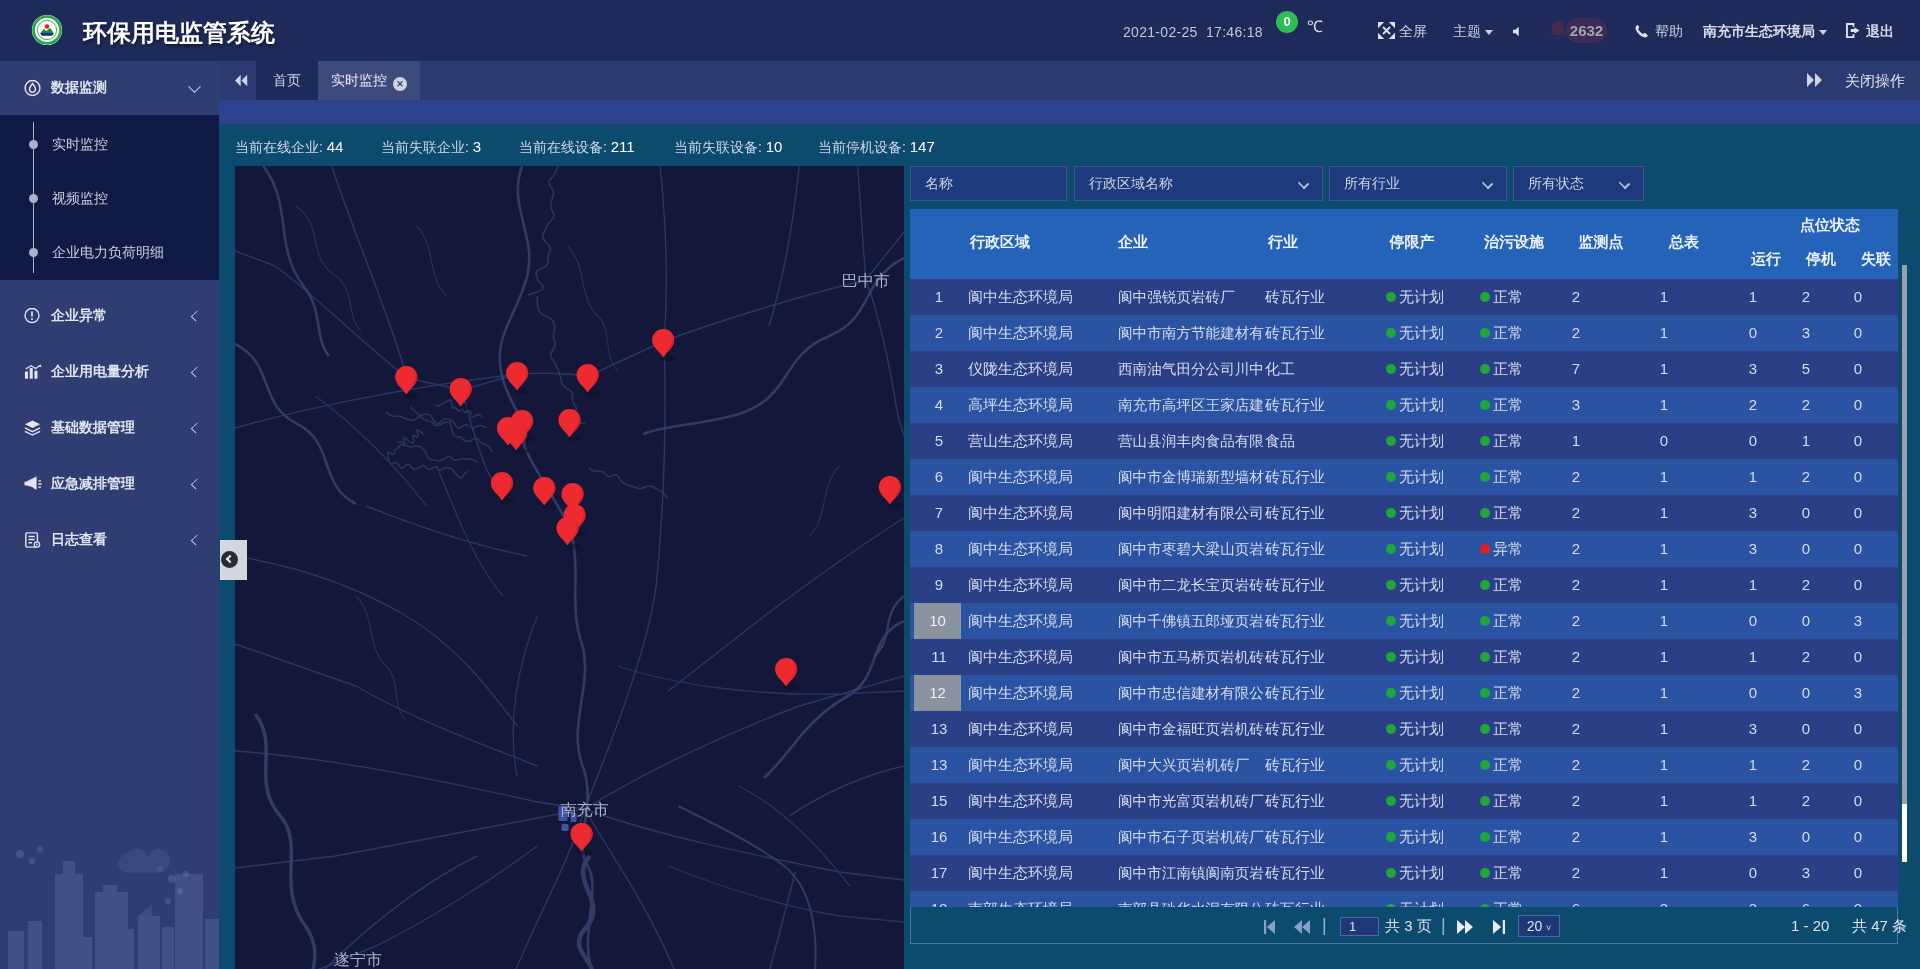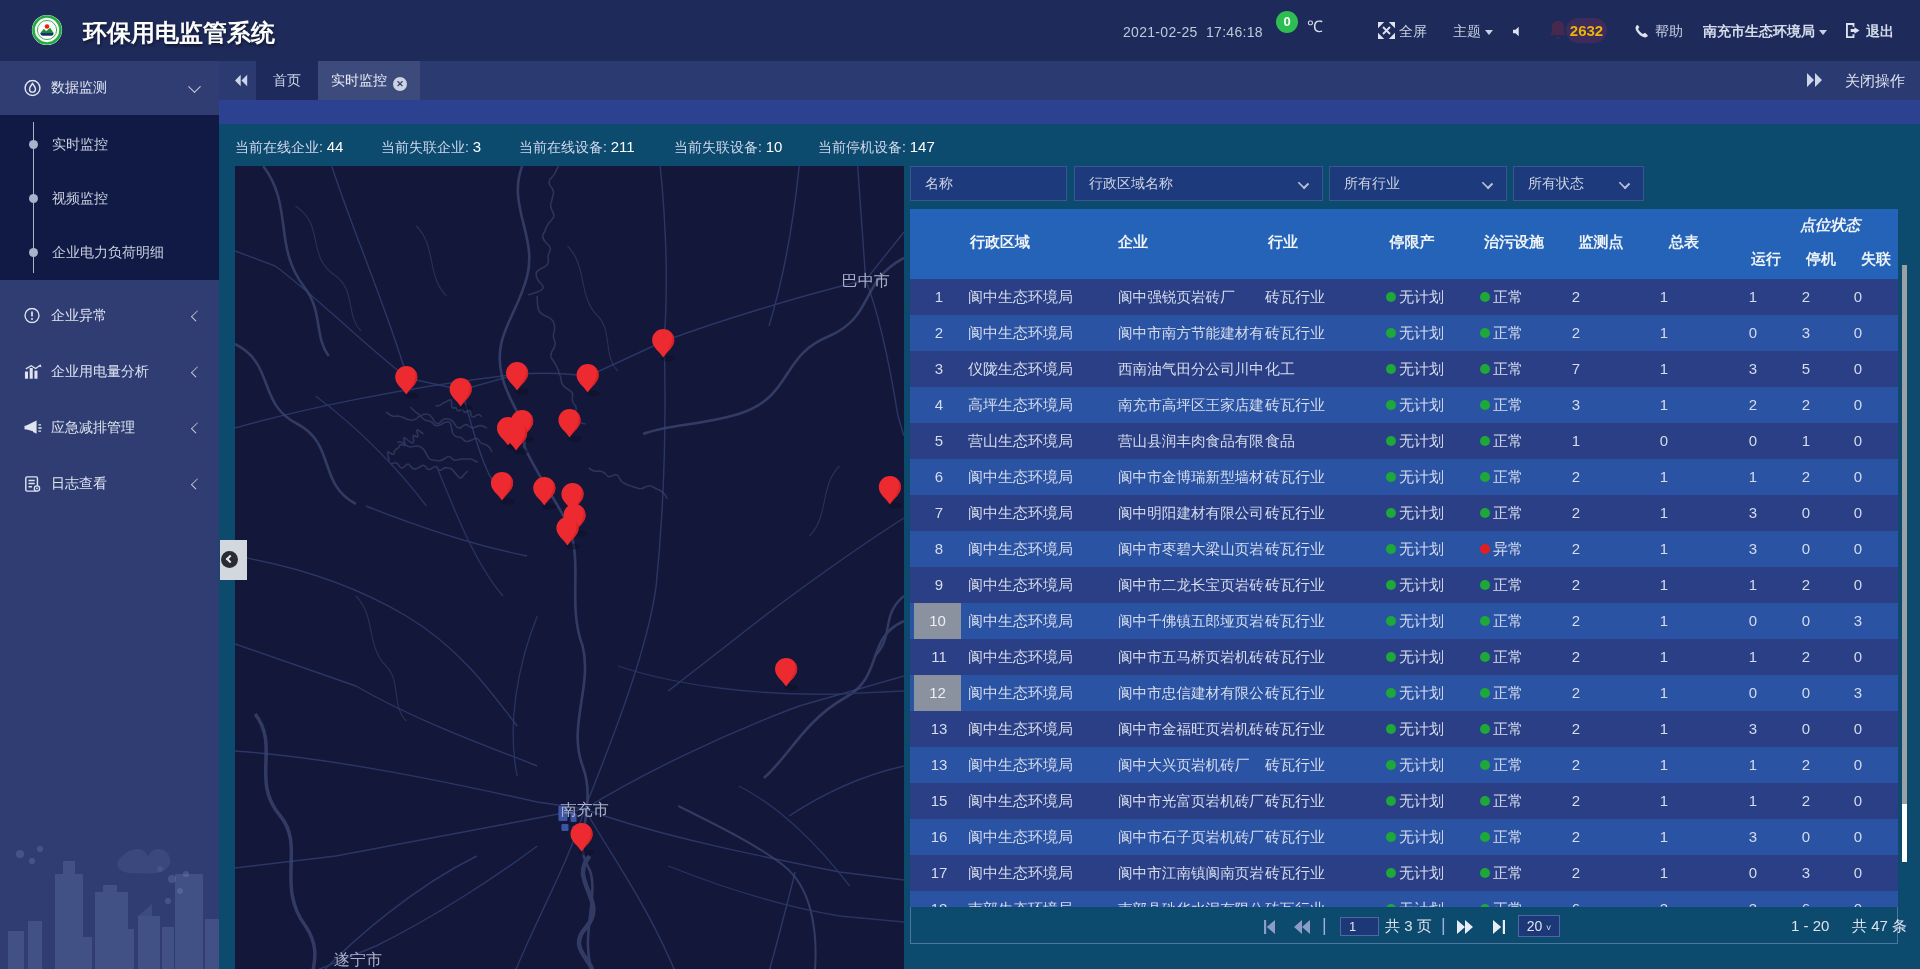--- a/index.html
+++ b/index.html
@@ -10,32 +10,32 @@
 #title{position:absolute;left:83px;top:17px;font-size:24px;font-weight:bold;color:#fff;text-shadow:1px 2px 3px rgba(0,0,0,.45);}
 .hright{position:absolute;top:0;height:61px;color:#c9d0e0;font-size:14px;white-space:nowrap;}
 #htime{left:1123px;top:24px;font-size:14px;color:#bfc8da;letter-spacing:.3px;}
 #htemp{left:1276px;top:11px;width:22px;height:22px;border-radius:50%;background:#2ebd52;color:#fff;font-size:13px;font-weight:bold;text-align:center;line-height:22px;}
 #hcel{left:1307px;top:15px;font-size:16px;color:#d4dae6;}
 #hfull{left:1378px;top:22px;}
 #hfullt{left:1399px;top:23px;}
 #htheme{left:1453px;top:23px;}
 #hspk{left:1513px;top:24px;}
 #hbell{left:1549px;top:20px;}
-#hbadge{left:1566px;top:18px;width:41px;height:25px;border-radius:13px;background:rgba(150,52,96,.26);color:#eab308;font-size:15px;font-weight:bold;text-align:center;line-height:25px;}
+#hbadge{left:1566px;top:18px;width:41px;height:25px;border-radius:13px;background:rgba(150,52,96,.26);color:#a3a3a3;font-size:15px;font-weight:bold;text-align:center;line-height:25px;}
 #hphone{left:1634px;top:24px;}
 #hhelp{left:1655px;top:23px;}
 #horg{left:1703px;top:23px;font-weight:bold;color:#d6dcea;}
 #hexit-i{left:1845px;top:23px;}
 #hexit{left:1866px;top:23px;color:#d6dcea;font-weight:bold;}
 .caret{display:inline-block;width:0;height:0;border-left:4px solid transparent;border-right:4px solid transparent;border-top:5px solid #c9d0e0;vertical-align:1px;margin-left:4px;}
 
 #side{position:absolute;left:0;top:61px;width:219px;height:908px;background:#2f3d73;overflow:hidden;}
 .mitem{position:relative;height:56px;color:#dfe4f0;font-size:14px;}
 .mitem .mi{position:absolute;left:24px;top:50%;transform:translateY(-50%);height:17px;}
-.mitem .mt{position:absolute;left:51px;top:50%;transform:translateY(-50%);}
+.mitem .mt{position:absolute;left:51px;top:50%;transform:translateY(-50%);font-weight:bold;}
 .mitem .chev{position:absolute;right:18px;top:50%;width:9px;height:9px;border-left:1.6px solid #c6cde0;border-bottom:1.6px solid #c6cde0;transform:translateY(-50%) rotate(45deg) scale(.75,1);}
 .mitem .chevd{position:absolute;right:20px;top:50%;width:9px;height:9px;border-right:1.5px solid #c6cde0;border-bottom:1.5px solid #c6cde0;transform:translateY(-65%) rotate(45deg) scale(1,1);}
 #m1{height:54px;}
 #spacer{height:8px;}
 #sub{background:#101a45;height:165px;position:relative;}
 #sub .line{position:absolute;left:33px;top:7px;bottom:7px;width:1px;background:#a9b1cb;}
 #sub .si{position:absolute;left:52px;width:160px;height:55px;line-height:55px;color:#c9cfe0;font-size:14px;}
 #sub .si::before{content:"";position:absolute;left:-23px;top:23px;width:9px;height:9px;border-radius:50%;background:#a9b1cb;}
 #city{position:absolute;left:0;bottom:0;width:219px;height:220px;}
 
@@ -56,21 +56,21 @@
 #collapse .cc{position:absolute;left:1px;top:11px;width:17px;height:17px;border-radius:50%;background:#2b2b33;}
 #collapse .cc i{display:block;width:6px;height:6px;border-left:2px solid #e8e8ee;border-bottom:2px solid #e8e8ee;transform:rotate(45deg);margin:5px 0 0 6px;}
 .fbox{position:absolute;top:42px;height:35px;background:#1d3a7d;border:1px solid #3a568f;color:#ccd3e2;font-size:14px;line-height:33px;padding-left:14px;}
 .fbox .sel{position:absolute;right:14px;top:12px;width:9px;height:9px;border-right:2px solid #b8c2d8;border-bottom:2px solid #b8c2d8;transform:rotate(45deg) scale(1,.8);}
 
 #tbl{position:absolute;left:691px;top:86px;width:988px;height:734px;border:1px solid rgba(160,175,215,.45);border-top:none;}
 #thead{position:absolute;left:-1px;top:-1px;width:988px;height:70px;background:#2463b8;color:#eef2fa;font-weight:bold;font-size:15px;}
 #thead span{position:absolute;transform:translateX(-50%);white-space:nowrap;}
 .h-main{top:24px;}
 .h-sub{top:41px;}
-.h-grp{top:7px;font-style:italic;}
+.h-grp{top:7px;}
 #rows{position:absolute;left:-1px;top:69px;width:988px;height:628px;overflow:hidden;}
 .tr{position:relative;height:36px;font-size:15px;color:#d5dcec;}
 .tr.odd{background:#2a3f85;}
 .tr.even{background:#2b53a4;}
 .tr span{position:absolute;top:0;line-height:36px;white-space:nowrap;}
 .rn{left:0;width:58px;text-align:center;}
 .rn.gray{background:#8a92a0;color:#eceef2;left:4px;width:47px;}
 .c1{left:58px;}
 .c2{left:208px;width:147px;overflow:hidden;font-size:14.6px;}
 .c3{left:355px;}
@@ -154,20 +154,29 @@
             <rect x="1" y="9" width="3.4" height="8"></rect>
             <rect x="6.3" y="5" width="3.4" height="12"></rect>
             <rect x="11.6" y="8" width="3.4" height="9"></rect>
             <path d="M2 6 L8 2.5 13 5.5 18 2" stroke="#dfe4f0" stroke-width="1.4" fill="none"></path>
             <path d="M18.5 0.8 l1 3.4 -3.2 -1.2 Z"></path>
           </svg></span>
         <span class="mt">企业用电量分析</span>
         <span class="chev"></span>
       </div>
   <div class="mitem">
+        <span class="mi"><svg width="17" height="17" viewBox="0 0 19 19" fill="#dfe4f0">
+            <path d="M9.5 1 L18 5.2 9.5 9.4 1 5.2 Z"></path>
+            <path d="M1 9.4 L9.5 13.6 18 9.4" fill="none" stroke="#dfe4f0" stroke-width="1.6"></path>
+            <path d="M1 13.2 L9.5 17.4 18 13.2" fill="none" stroke="#dfe4f0" stroke-width="1.6"></path>
+          </svg></span>
+        <span class="mt">基础数据管理</span>
+        <span class="chev"></span>
+      </div>
+  <div class="mitem">
         <span class="mi"><svg width="18" height="17" viewBox="0 0 20 19" fill="#dfe4f0">
             <path d="M2 7 L10 3 v10 L2 11 Z M10 3 l4 -2 v15 l-4 -2 Z"></path>
             <rect x="0.5" y="7" width="2" height="4"></rect>
             <path d="M16 6 h3 M16 9.5 h3.6 M16 13 h3" stroke="#dfe4f0" stroke-width="1.5"></path>
           </svg></span>
         <span class="mt">应急减排管理</span>
         <span class="chev"></span>
       </div>
   <div class="mitem">
         <span class="mi"><svg width="17" height="17" viewBox="0 0 19 19" fill="none" stroke="#dfe4f0" stroke-width="1.6">

